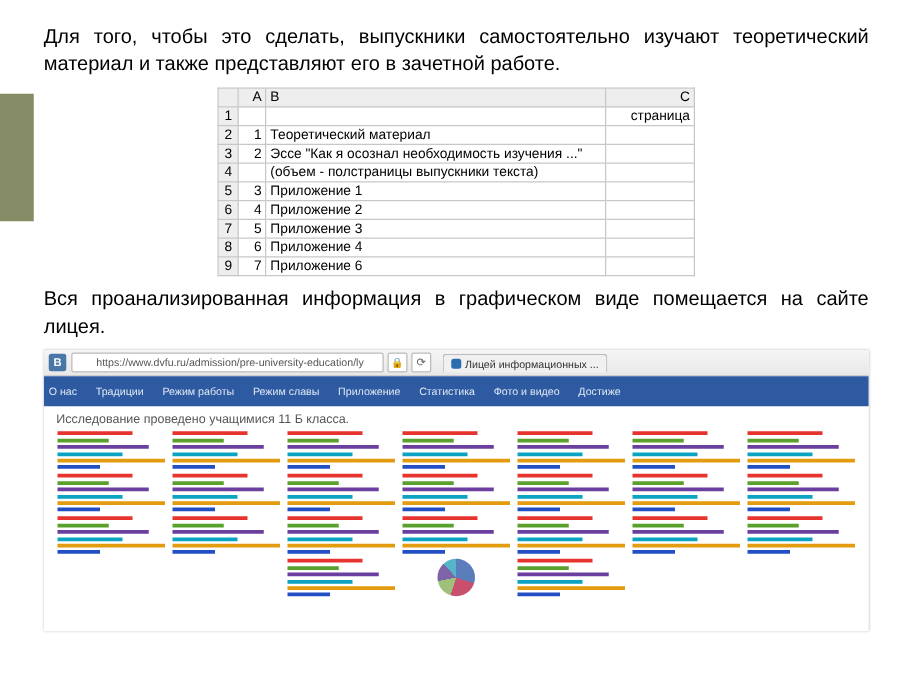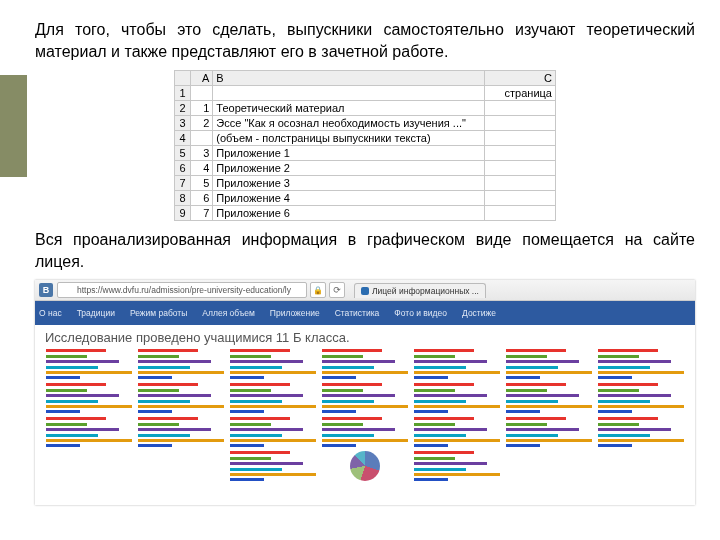--- a/index.html
+++ b/index.html
@@ -128,21 +128,21 @@
     display: flex; align-items: center;
     padding: 0 4px; gap: 15px;
     color: #e0e8f5;
     font-size: 8.5px;
   }
   .site-header span { white-space: nowrap; }
 
   .research-line {
     padding: 5px 10px 2px 10px;
     color: #555;
-    font-size: 13px;
+    font-size: 10px;
   }
 
   .charts {
     padding: 2px 10px 4px 10px;
     display: flex; flex-direction: column; gap: 4px;
   }
   .chart-row {
     display: flex; gap: 6px; justify-content: center;
   }
   .mini-chart {
@@ -253,21 +253,21 @@
       <div class="tab">
         <span class="favicon"></span>
         <span>Лицей информационных ...</span>
       </div>
     </div>
 
     <div class="site-header" id="site-nav">
         <span>О нас</span>
         <span>Традиции</span>
         <span>Режим работы</span>
-        <span>Аллея объем</span>
+        <span>Режим славы</span>
         <span>Приложение</span>
         <span>Статистика</span>
         <span>Фото и видео</span>
         <span>Достиже</span>
       </div>
 
     <div class="research-line">Исследование проведено учащимися 11 Б класса.</div>
 
     <div class="charts" id="charts">
         <div class="chart-row">

